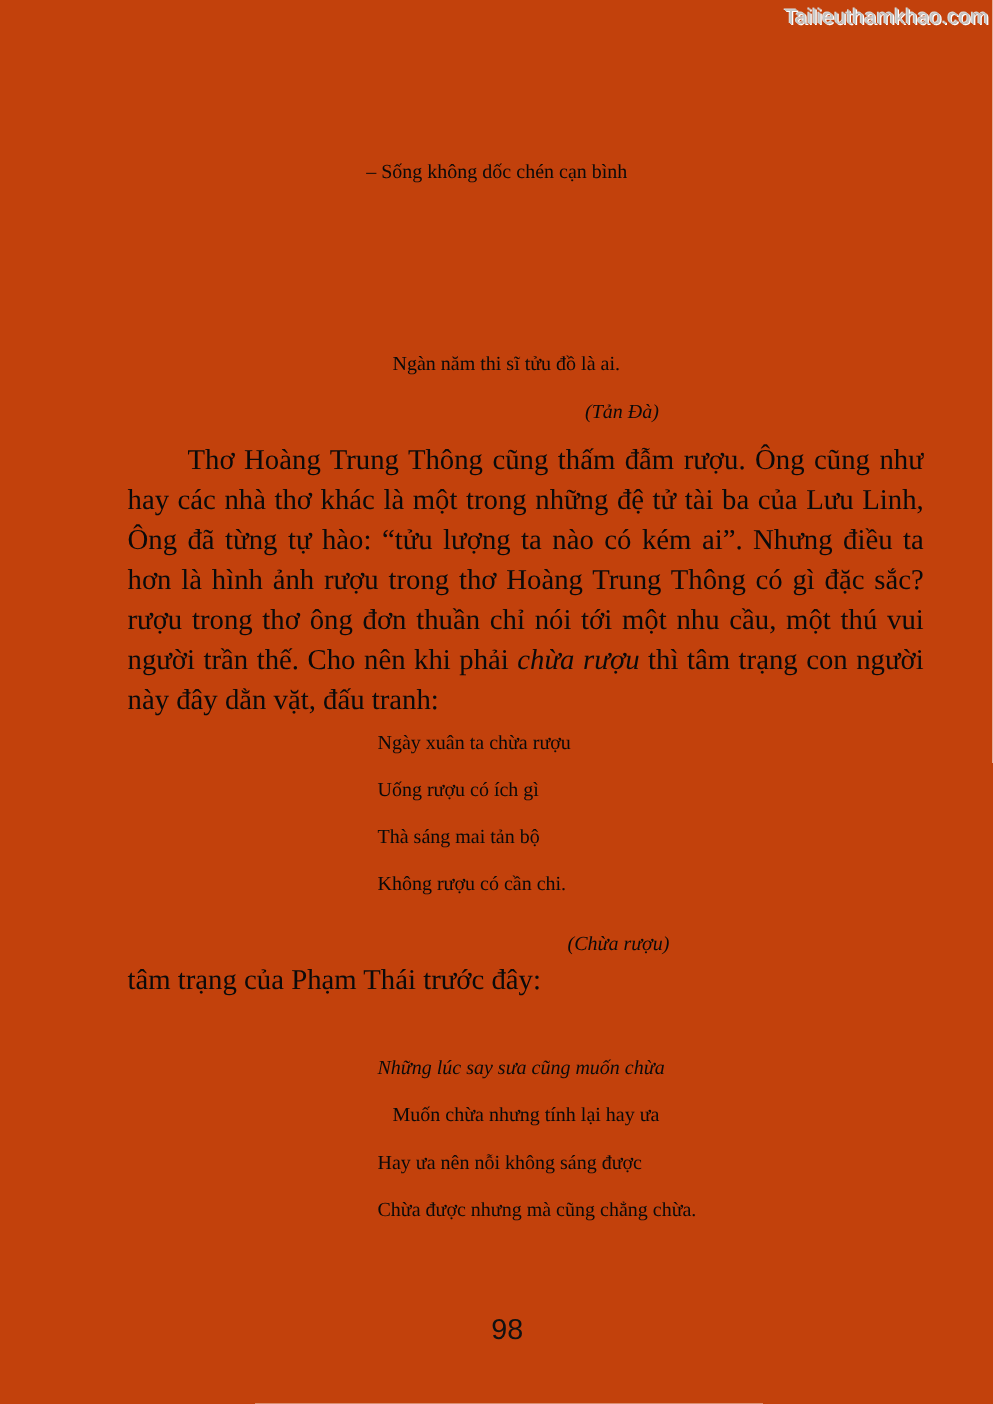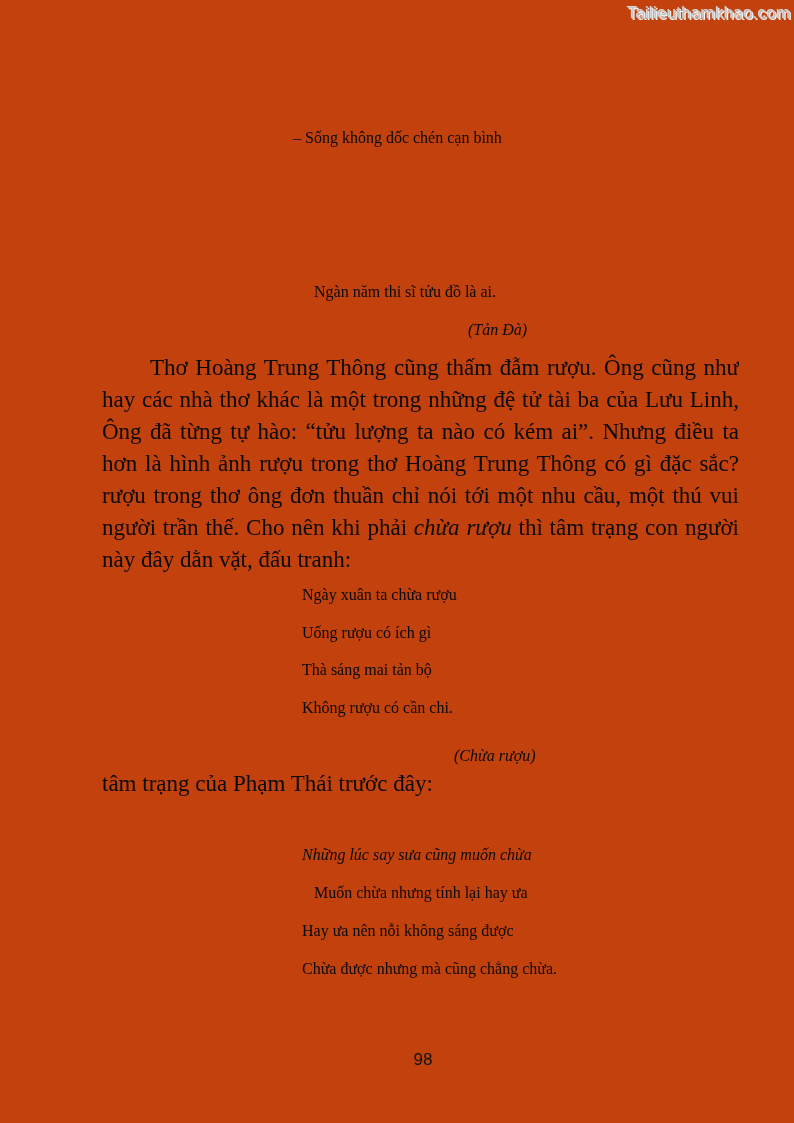--- a/index.html
+++ b/index.html
@@ -41,23 +41,23 @@
     text-align-last: justify;
     overflow: hidden;
   }
   .pline.lastline { text-align-last: left; }
   .pline.indent { text-indent: 48px; }
   .pagenum {
     position: absolute;
     top: 1050px;
     left: 393px;
     width: 60px;
-    text-align: center;
+    text-align: left;
     font-family: "Liberation Sans", sans-serif;
-    font-size: 17px;
+    font-size: 23px;
     color: #111111;
   }
 </style>
 </head>
 <body>
 
 <div class="page">
 
   <div class="watermark">Tailieuthamkhao.com</div>
 

